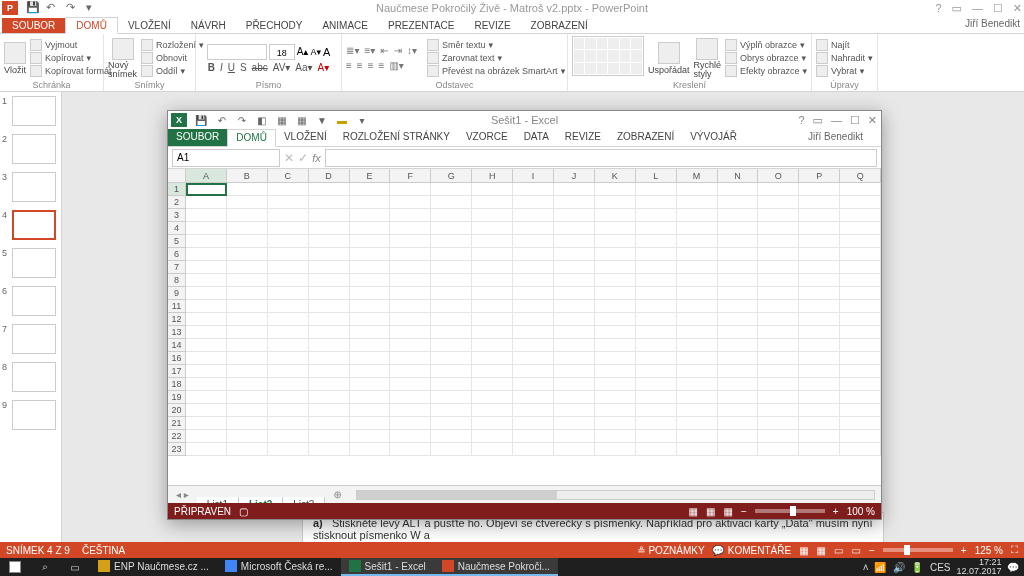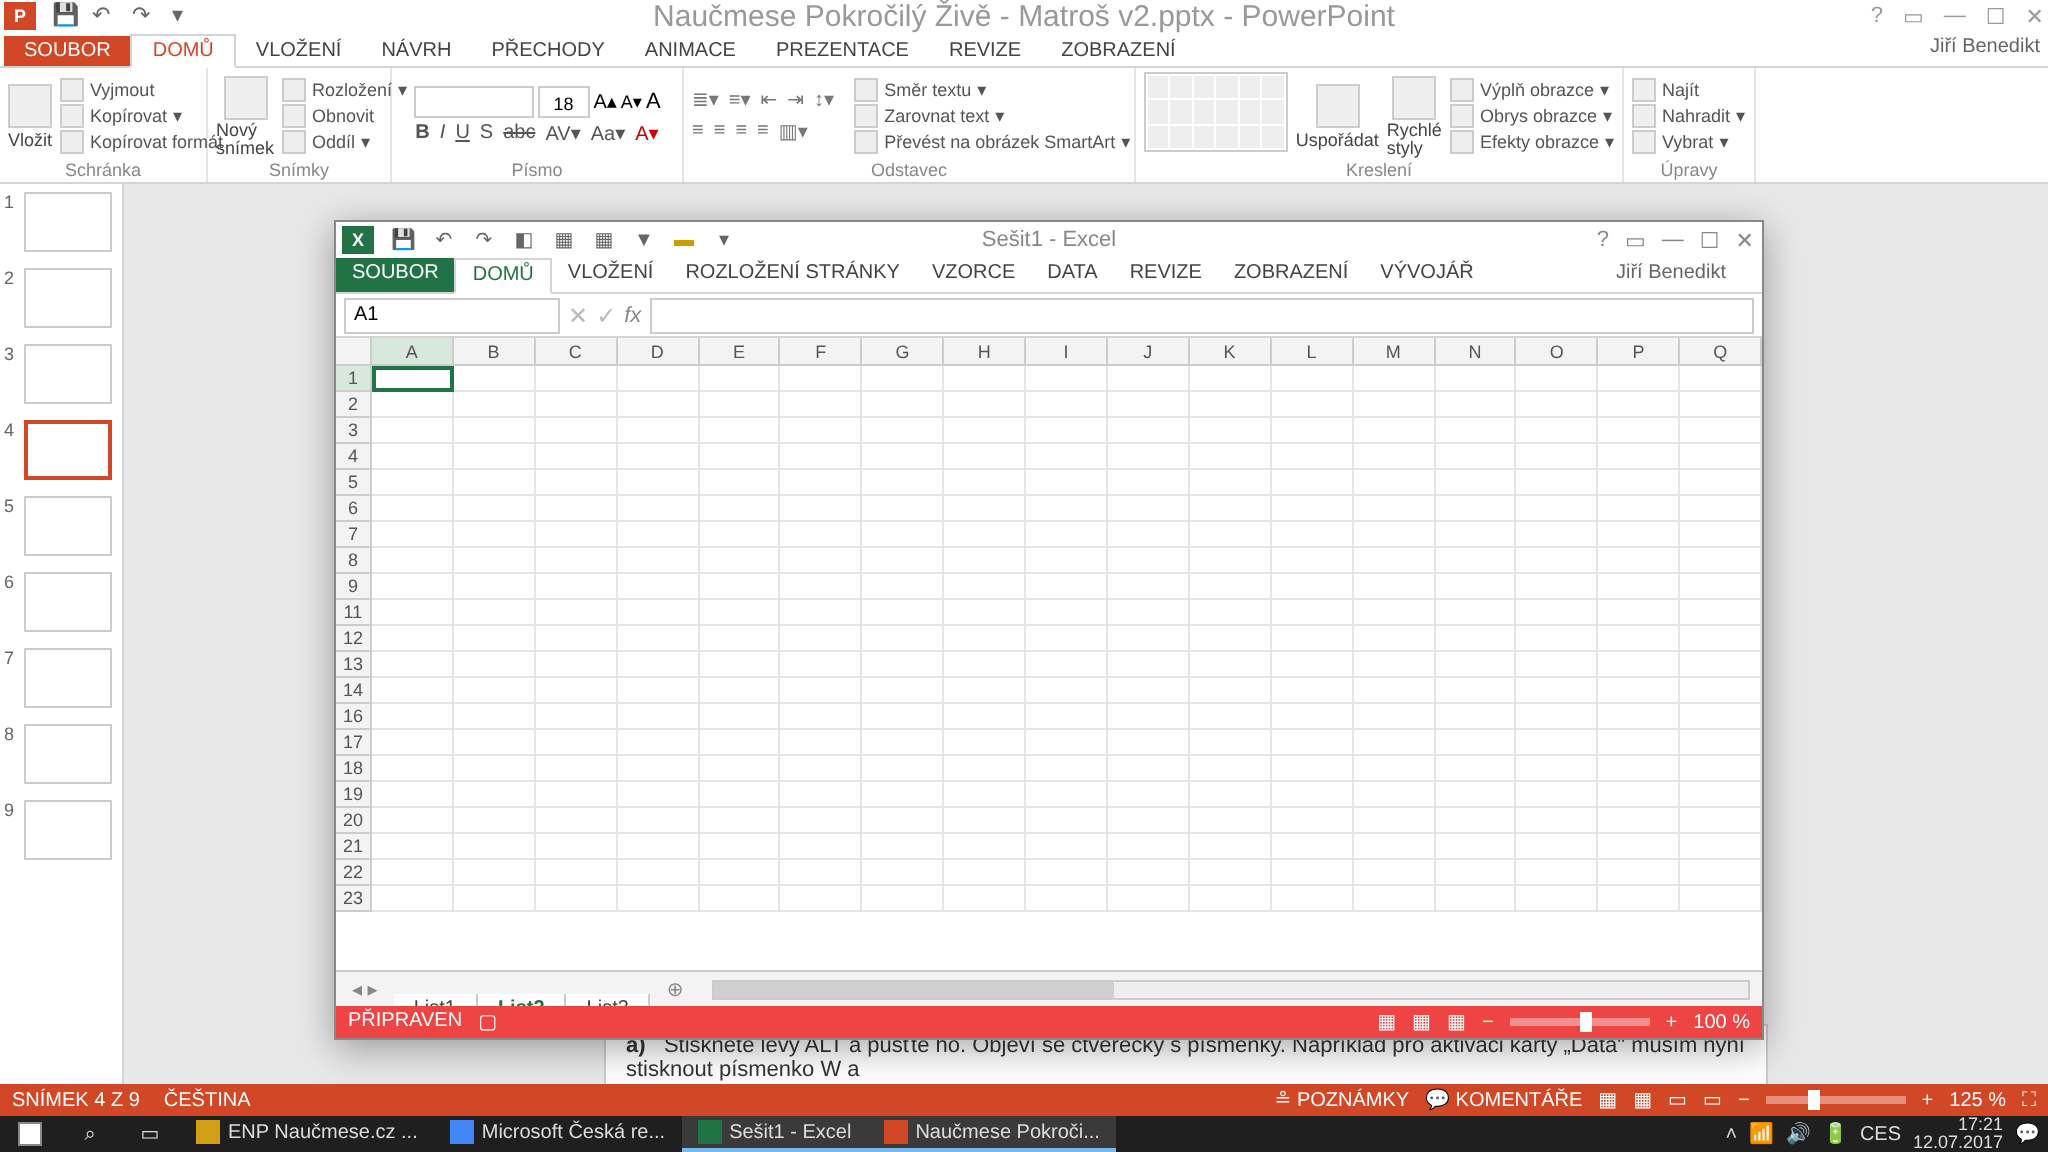--- a/index.html
+++ b/index.html
@@ -3,21 +3,21 @@
 <meta charset="utf-8">
 <style>
 * { margin: 0; padding: 0; box-sizing: border-box; font-family: "Segoe UI", Tahoma, sans-serif; }
 body { width: 1024px; height: 576px; overflow: hidden; background: #fff; font-size: 11px; position: relative; }
 
 
 .pp-titlebar { height: 16px; background: #fff; display: flex; align-items: center; position: relative; border-bottom: 0; }
 .pp-icon { width: 16px; height: 14px; background: #d24726; margin-left: 2px; display: flex; align-items: center; justify-content: center; color: #fff; font-size: 9px; font-weight: bold; }
 .pp-qat { display: flex; gap: 6px; margin-left: 8px; }
 .pp-qat-btn { width: 14px; height: 14px; font-size: 11px; color: #666; }
-.pp-title { position: absolute; left: 50%; transform: translateX(-50%); color: #999; font-size: 15px; }
+.pp-title { position: absolute; left: 50%; transform: translateX(-50%); color: #999; font-size: 11px; }
 .pp-win { position: absolute; right: 2px; display: flex; gap: 10px; color: #999; font-size: 11px; }
 .pp-user { position: absolute; right: 4px; top: 18px; color: #666; font-size: 10px; }
 
 
 .pp-tabs { height: 18px; display: flex; align-items: flex-end; padding-left: 2px; background: #fff; border-bottom: 1px solid #d4d4d4; }
 .pp-tab { padding: 2px 10px; font-size: 10px; color: #444; text-transform: uppercase; cursor: pointer; }
 .pp-tab.file { background: #d24726; color: #fff; }
 .pp-tab.active { color: #d24726; border: 1px solid #d4d4d4; border-bottom: 1px solid #fff; margin-bottom: -1px; background: #fff; }
 
 
@@ -82,21 +82,21 @@
 
 .xl-sheets { height: 18px; display: flex; align-items: center; border-top: 1px solid #ccc; font-size: 10px; background: #f3f3f3; }
 .xl-sheet-nav { padding: 0 8px; color: #888; }
 .xl-sheet { padding: 2px 10px; border-right: 1px solid #ccc; background: #fff; color: #444; margin-top: 21px; }
 .xl-sheet.active { border-bottom: 2px solid #217346; font-weight: bold; color: #217346; }
 .xl-addsheet { padding: 0 8px; color: #888; }
 .xl-hscroll { flex: 1; margin: 0 6px; height: 10px; background: #eee; border: 1px solid #ccc; position: relative; }
 .xl-hthumb { position: absolute; left: 0; width: 200px; height: 100%; background: #cfcfcf; }
 
 
-.xl-status { height: 16px; background: #ef4444; color: #fff; display: flex; align-items: center; justify-content: space-between; padding: 0 6px; font-size: 10px; }
+.xl-status { height: 16px; background: #7f1d1d; color: #fff; display: flex; align-items: center; justify-content: space-between; padding: 0 6px; font-size: 10px; }
 .xl-status-r { display: flex; gap: 8px; align-items: center; }
 .xl-slider { width: 70px; height: 4px; background: rgba(255,255,255,.4); position: relative; }
 .xl-slider::after { content: ''; position: absolute; left: 50%; top: -3px; width: 6px; height: 10px; background: #fff; }
 
 
 .taskbar { position: absolute; bottom: 0; left: 0; right: 0; height: 18px; background: #1f1f1f; display: flex; align-items: center; color: #ddd; font-size: 10px; }
 .tb-btn { width: 30px; height: 100%; display: flex; align-items: center; justify-content: center; }
 .tb-task { padding: 0 8px; height: 100%; display: flex; align-items: center; gap: 4px; border-bottom: 2px solid transparent; }
 .tb-task.active { background: #3a3a3a; border-bottom: 2px solid #76b9ed; }
 .tb-task-icon { width: 12px; height: 12px; }

